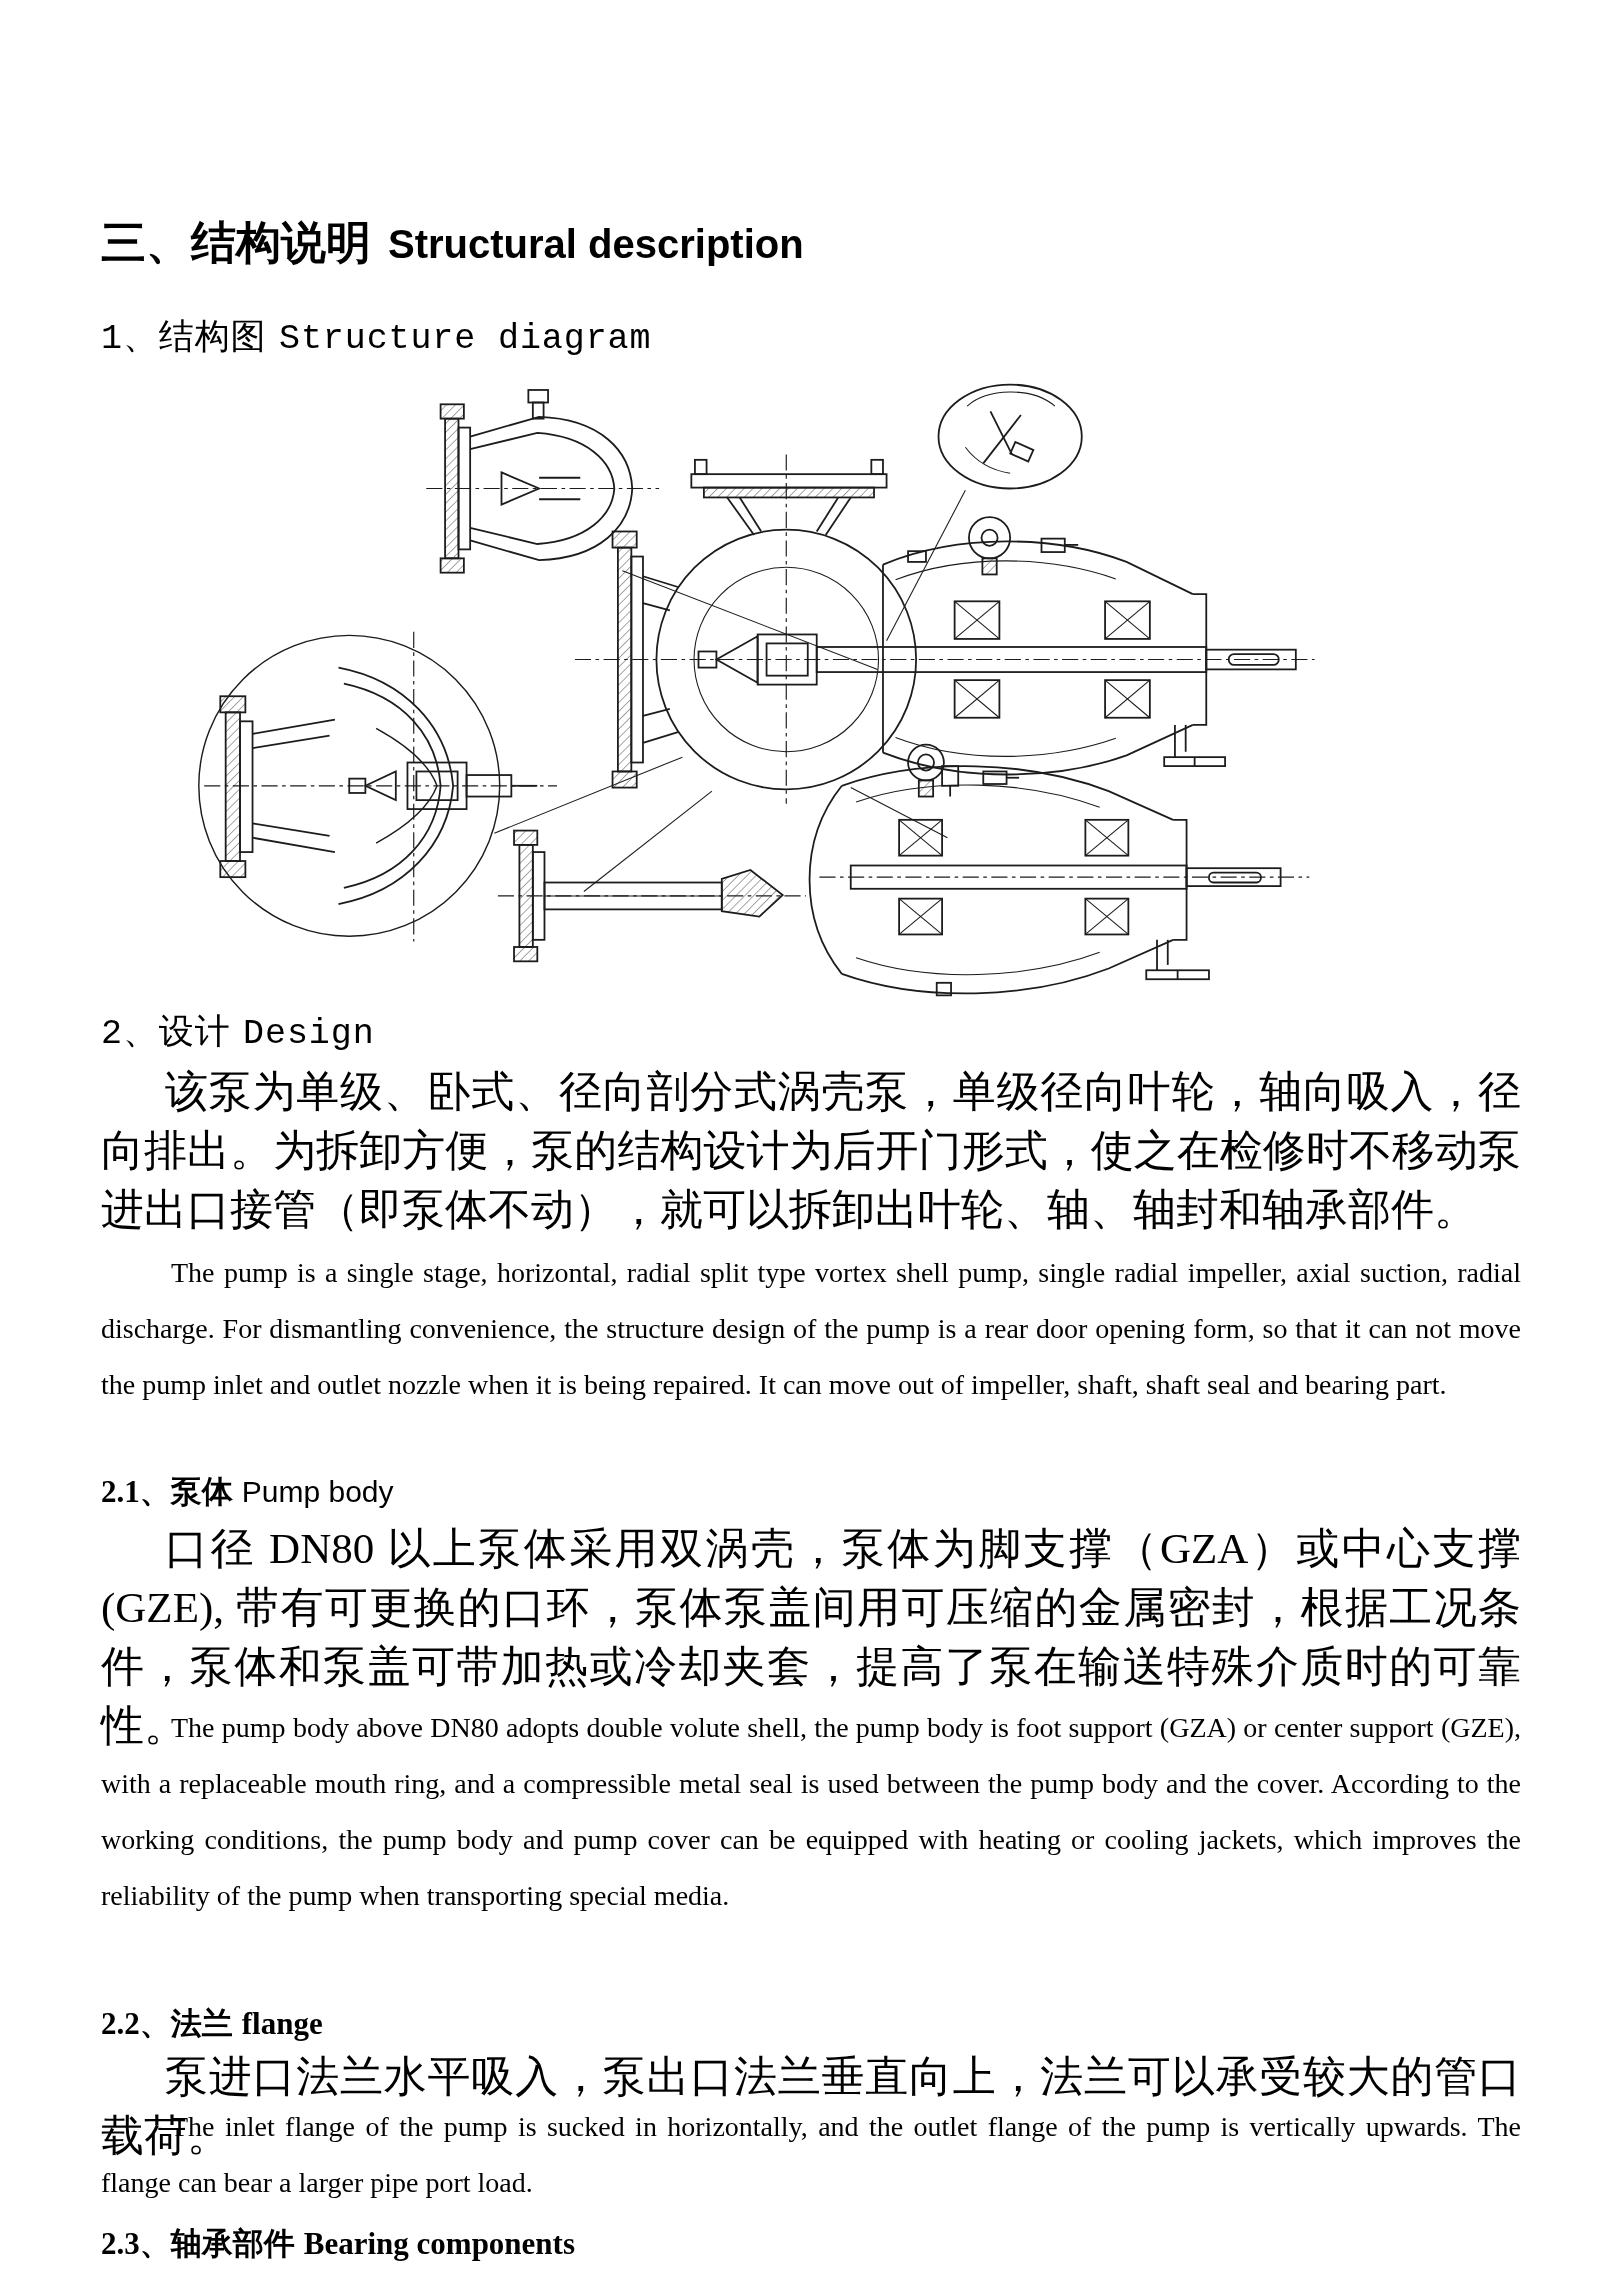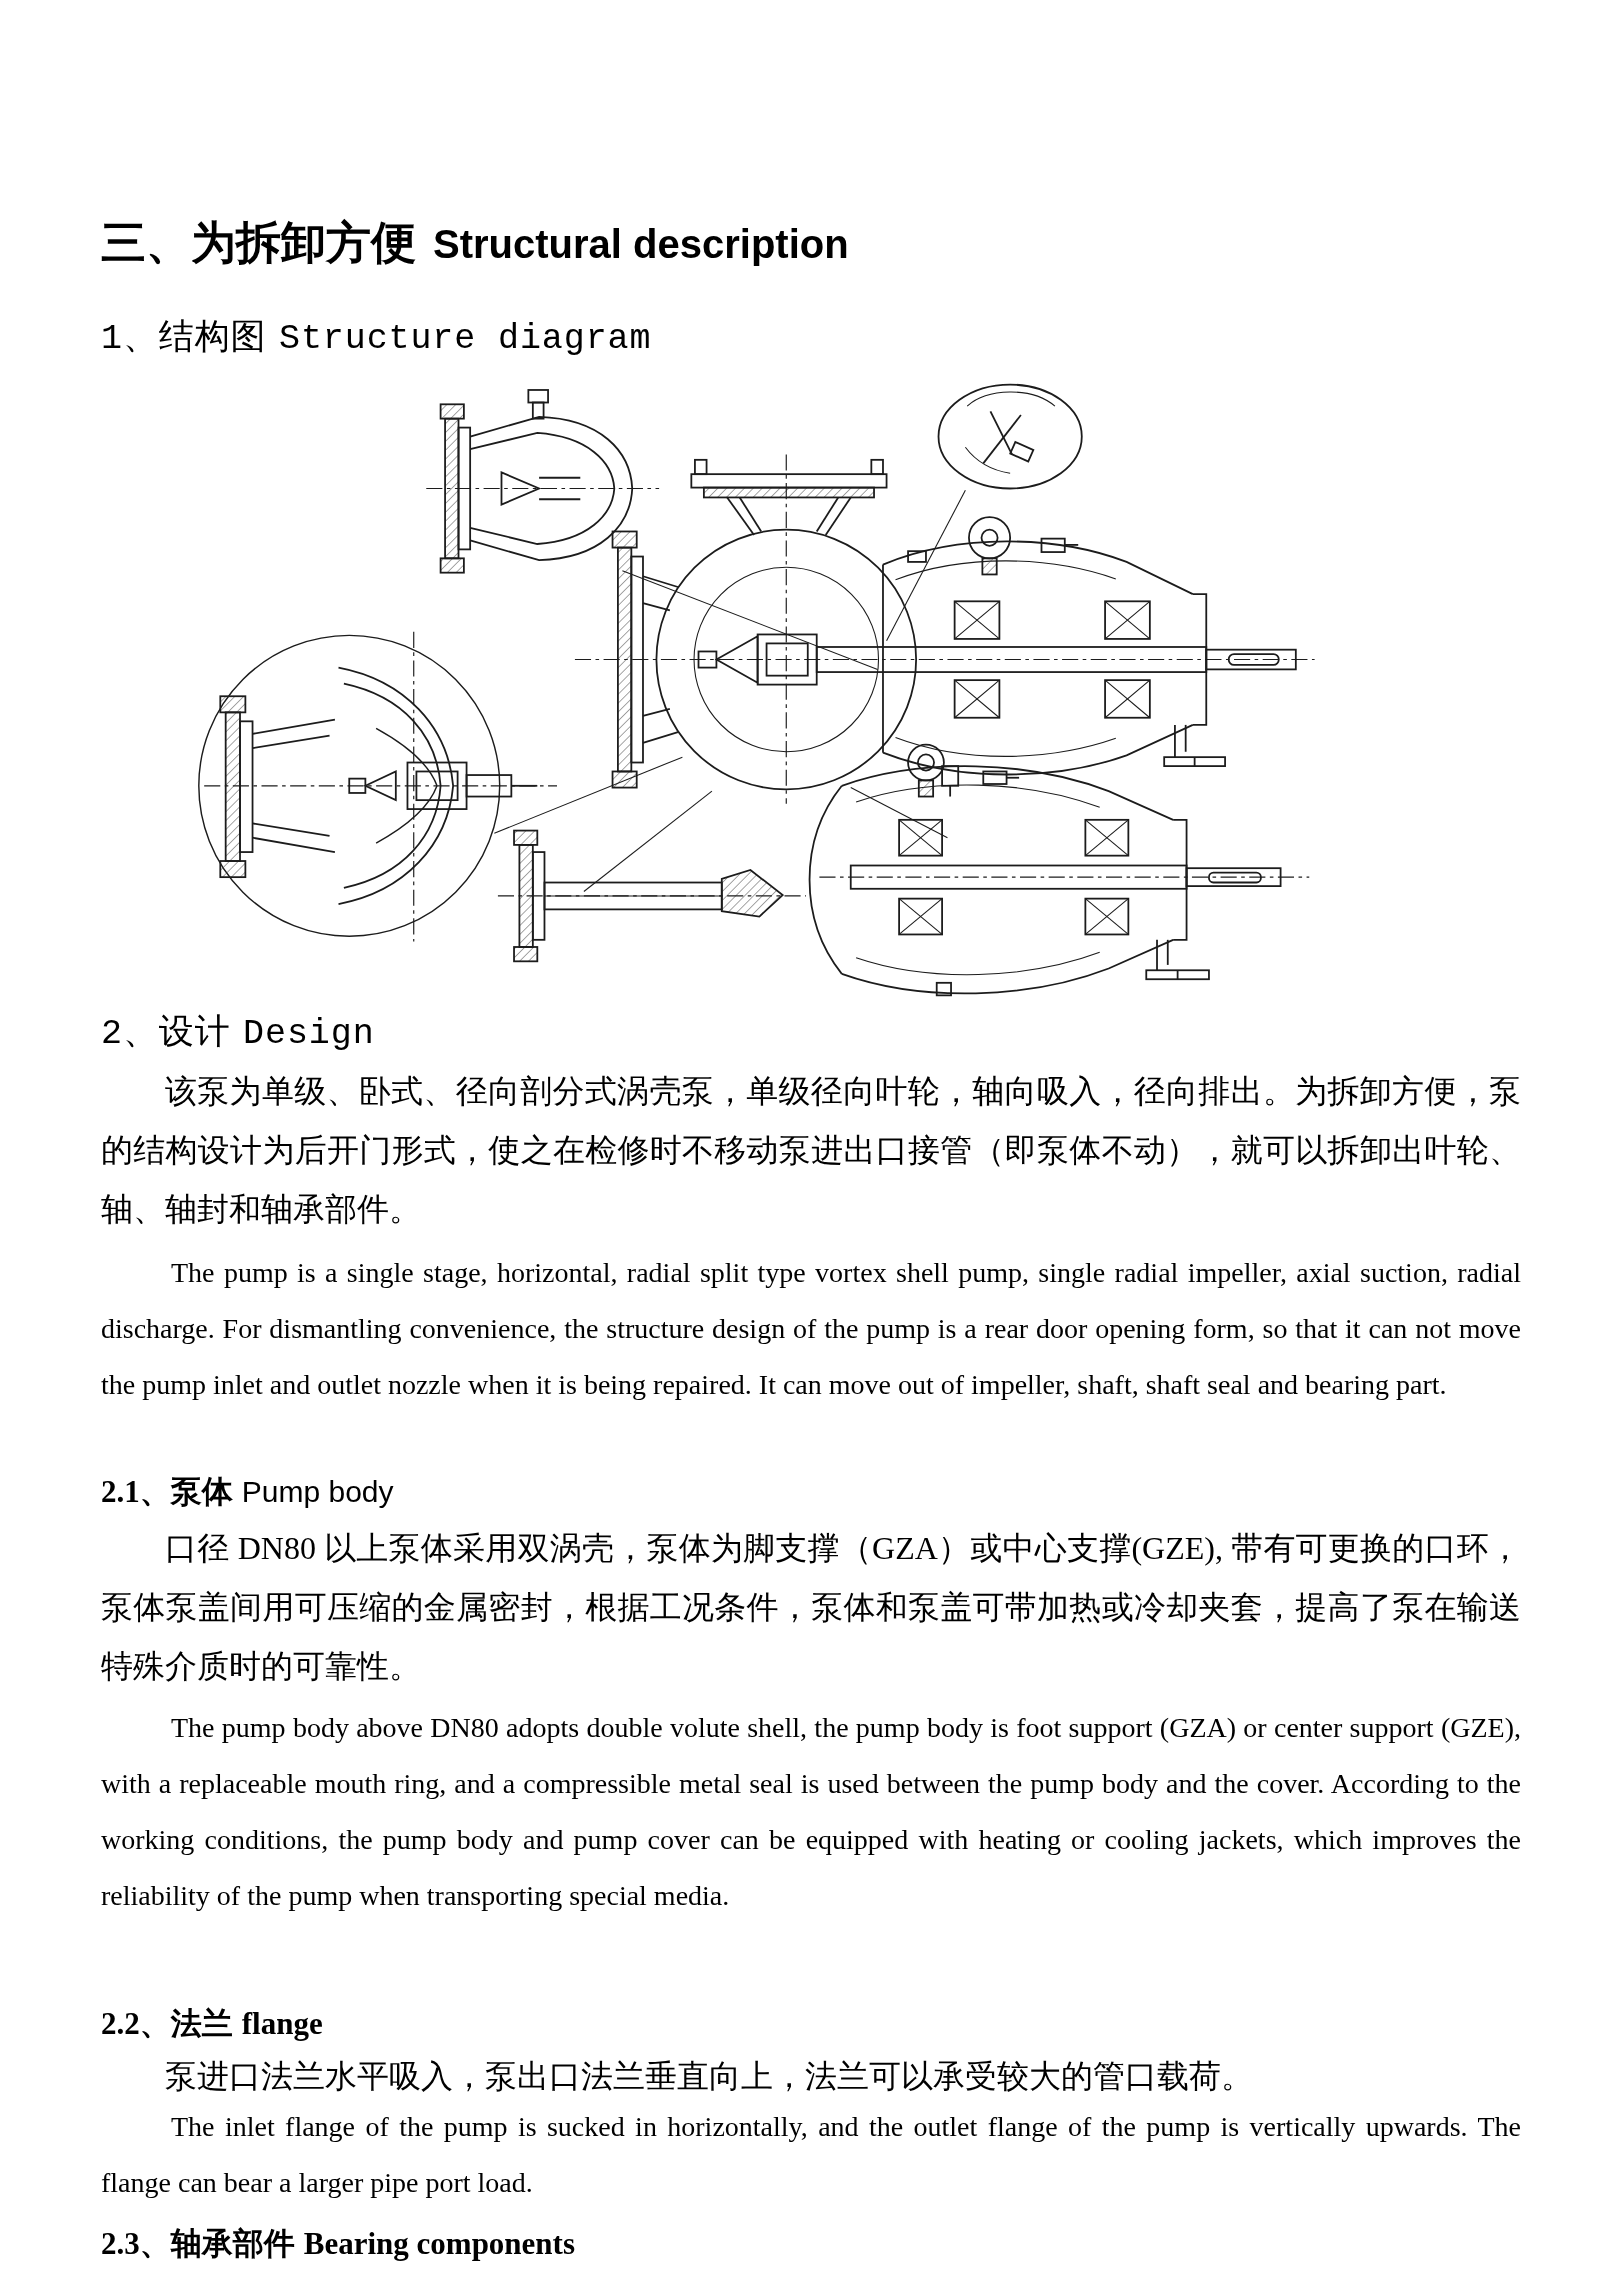--- a/index.html
+++ b/index.html
@@ -13,21 +13,21 @@
   .h1{top:213px;left:101px;font-family:"Liberation Sans","DejaVu Sans",sans-serif;
       font-weight:700;font-size:45px;}
   .h1 .en{font-size:40px;margin-left:17px;}
   
   .hmono{left:101px;font-family:"Liberation Mono","DejaVu Sans Mono",monospace;
          font-size:35px;font-weight:500;letter-spacing:0.9px;}
   .h2a{top:313px;}
   .h2b{top:1008px;}
   .hmono .en{margin-left:12.5px;}
   
-  .zh-p{font-size:32px;line-height:59px;text-align:justify;text-indent:64px;
+  .zh-p{font-size:43px;line-height:59px;text-align:justify;text-indent:64px;
         font-family:"Liberation Serif","DejaVu Serif",serif;}
   .en-p{font-size:28px;line-height:56px;text-align:justify;text-indent:70px;
         font-family:"Liberation Serif","DejaVu Serif",serif;}
   .c1{top:1062px;} .e1{top:1245px;}
   .c2{top:1519px;} .e2{top:1700px;}
   .c3{top:2047px;text-indent:64px;} .e3{top:2099px;}
   
   .sh{left:101px;font-size:31px;font-weight:700;}
   .sh .mono{font-family:Liberation Sans, sans-serif;
             font-weight:500;font-size:30px;margin-left:9px;}
@@ -43,21 +43,21 @@
 </style>
 </head>
 <body>
 
 <div>
 
   <div class="abs intro">
   </div>
 
   <div class="abs h1">
-    <span>三、为拆卸方便</span><span class="en">Structural description</span>
+    <span>三、结构说明</span><span class="en">Structural description</span>
   </div>
 
   <div class="abs hmono h2a">
     <span>1、结构图</span><span class="en">Structure diagram</span>
   </div>
 
   <div class="abs fig">
     <svg viewBox="0 0 1809 700">
       <defs>
         <pattern id="h45" patternUnits="userSpaceOnUse" width="7" height="7" patternTransform="rotate(45)">

